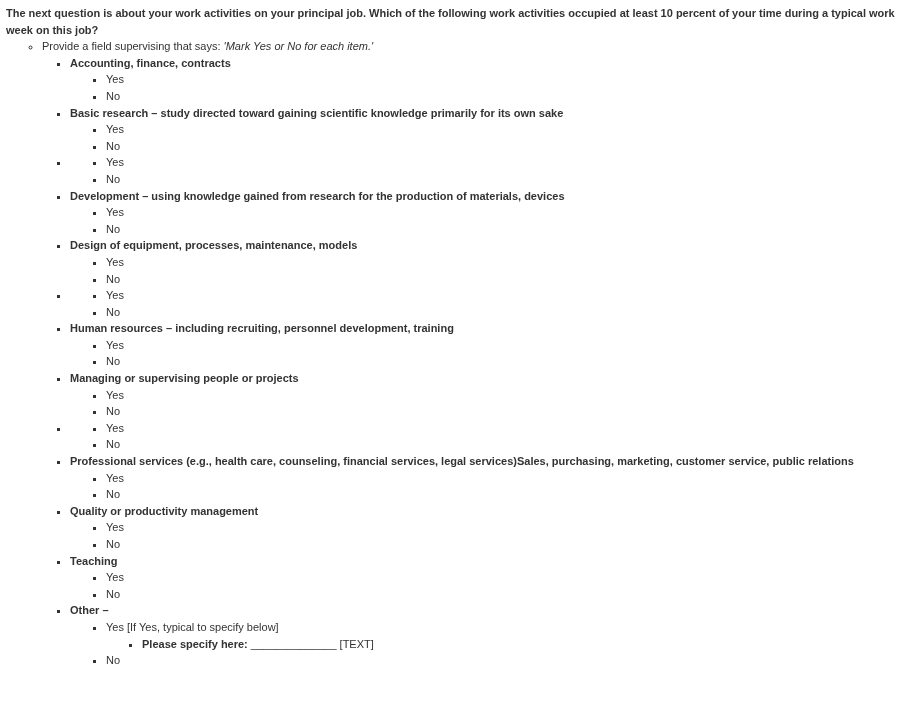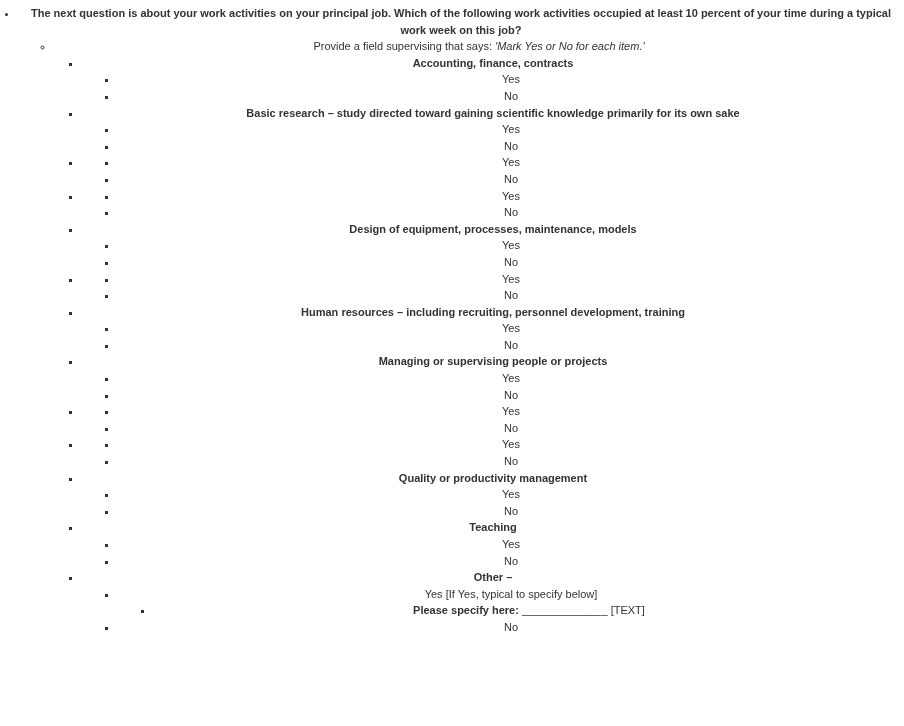--- a/index.html
+++ b/index.html
@@ -12,21 +12,21 @@
     font-family: "Liberation Sans", sans-serif;
     font-size: 11px;
     line-height: 16.6px;
     color: #333333;
     padding-top: 5px;
   }
   ul {
     margin: 0;
     list-style-position: outside;
   }
-  ul.l1 { list-style-type: disc;   padding-left: 18px; text-align: center; }
+  ul.l1 { list-style-type: disc;   padding-left: 6px; }
   ul.l2 { list-style-type: circle; padding-left: 36px; font-weight: normal; }
   ul.l3 { list-style-type: square; padding-left: 28px; }
   ul.l4 { list-style-type: square; padding-left: 36px; font-weight: normal; }
   ul.l5 { list-style-type: square; padding-left: 36px; }
   li { padding: 0; margin: 0; }
   .bold { font-weight: bold; }
   em { }
 </style>
 </head>
 <body>
@@ -57,20 +57,21 @@
           </li>
 
           <li>
             <ul class="l4">
               <li><span>Yes</span></li>
               <li><span>No</span></li>
             </ul>
           </li>
 
           <li>
+            <strong>Development – using knowledge gained from research for the production of materials, devices</strong>
             <ul class="l4">
               <li><span>Yes</span></li>
               <li><span>No</span></li>
             </ul>
           </li>
 
           <li>
             <strong>Design of equipment, processes, maintenance, models</strong>
             <ul class="l4">
               <li><span>Yes</span></li>
@@ -102,20 +103,21 @@
           </li>
 
           <li>
             <ul class="l4">
               <li><span>Yes</span></li>
               <li><span>No</span></li>
             </ul>
           </li>
 
           <li>
+            <strong>Professional services (e.g., health care, counseling, financial services, legal services)Sales, purchasing, marketing, customer service, public relations</strong>
             <ul class="l4">
               <li><span>Yes</span></li>
               <li><span>No</span></li>
             </ul>
           </li>
 
           <li>
             <strong>Quality or productivity management</strong>
             <ul class="l4">
               <li><span>Yes</span></li>

